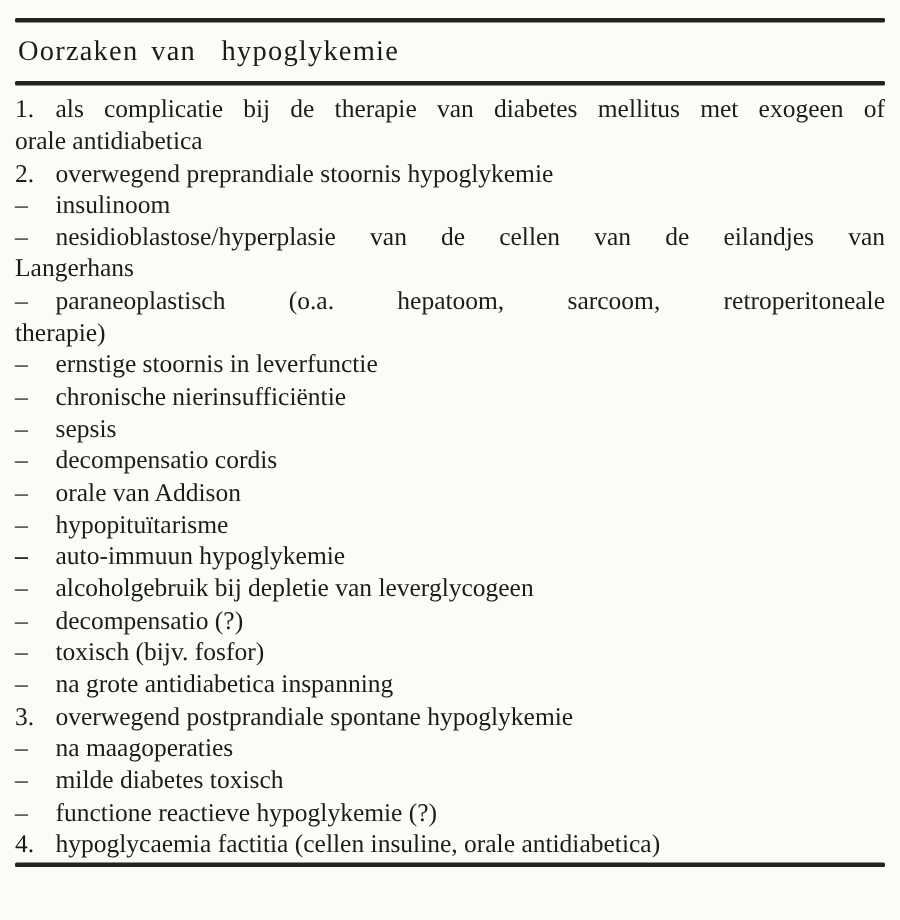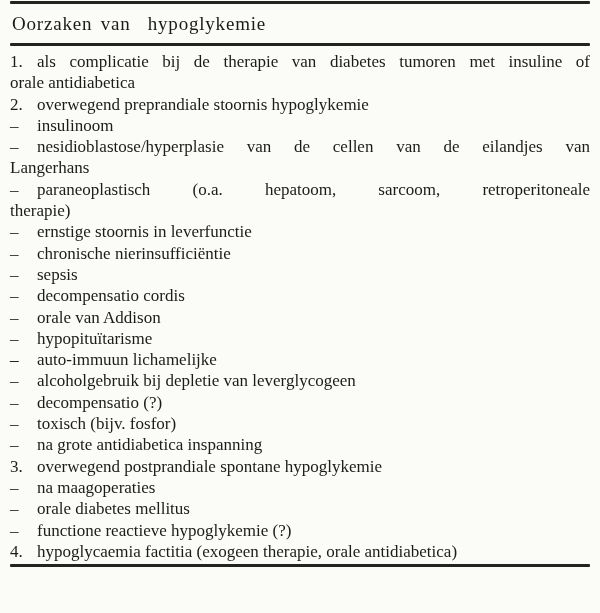--- a/index.html
+++ b/index.html
@@ -5,21 +5,21 @@
   html, body {
     margin: 0;
     padding: 0;
     background: #ffffff;
   }
   .page {
     position: relative;
     width: 600px;
     height: 613px;
     box-sizing: border-box;
-    padding: 1px 10px 0 10px;
+    padding: 12px 10px 0 10px;
     background: var(--paper, #fbfbf8);
     color: var(--ink, #1b1b1b);
     font-family: "Liberation Serif", "DejaVu Serif", serif;
     overflow: hidden;
   }
   .rule {
     height: 3px;
     background: var(--rule, #232323);
     border-radius: 1px;
   }
@@ -63,21 +63,21 @@
 </head>
 <body>
 
 <div class="page" style="--paper: #fbfbf8; --ink: #1b1b1b; --rule: #232323;">
   <div class="rule rule-top"></div>
   <div class="title">Oorzaken van  hypoglykemie</div>
   <div class="rule rule-mid"></div>
   <div class="list" id="list">
       <div class="line justify">
     <span class="marker">1.</span>
-    <span class="text">als complicatie bij de therapie van diabetes tumoren met insuline of</span>
+    <span class="text">als complicatie bij de therapie van diabetes mellitus met exogeen of</span>
   </div>
       <div class="line no-marker">
     <span class="marker"></span>
     <span class="text">orale antidiabetica</span>
   </div>
       <div class="line">
     <span class="marker">2.</span>
     <span class="text">overwegend preprandiale stoornis hypoglykemie</span>
   </div>
       <div class="line">
@@ -122,21 +122,21 @@
   </div>
       <div class="line">
     <span class="marker">–</span>
     <span class="text">hypopituïtarisme</span>
   </div>
       <div class="line">
     <span class="marker">–</span>
   </div>
       <div class="line">
     <span class="marker">–</span>
-    <span class="text">auto-immuun lichamelijke</span>
+    <span class="text">auto-immuun hypoglykemie</span>
   </div>
       <div class="line">
     <span class="marker">–</span>
     <span class="text">alcoholgebruik bij depletie van leverglycogeen</span>
   </div>
       <div class="line">
     <span class="marker">–</span>
     <span class="text">decompensatio (?)</span>
   </div>
       <div class="line">
@@ -150,25 +150,25 @@
       <div class="line">
     <span class="marker">3.</span>
     <span class="text">overwegend postprandiale spontane hypoglykemie</span>
   </div>
       <div class="line">
     <span class="marker">–</span>
     <span class="text">na maagoperaties</span>
   </div>
       <div class="line">
     <span class="marker">–</span>
-    <span class="text">orale diabetes mellitus</span>
+    <span class="text">milde diabetes toxisch</span>
   </div>
       <div class="line">
     <span class="marker">–</span>
     <span class="text">functione reactieve hypoglykemie (?)</span>
   </div>
       <div class="line">
     <span class="marker">4.</span>
-    <span class="text">hypoglycaemia factitia (exogeen therapie, orale antidiabetica)</span>
+    <span class="text">hypoglycaemia factitia (cellen insuline, orale antidiabetica)</span>
   </div>
     </div>
   <div class="rule rule-bottom"></div>
 </div>
 
 </body></html>

